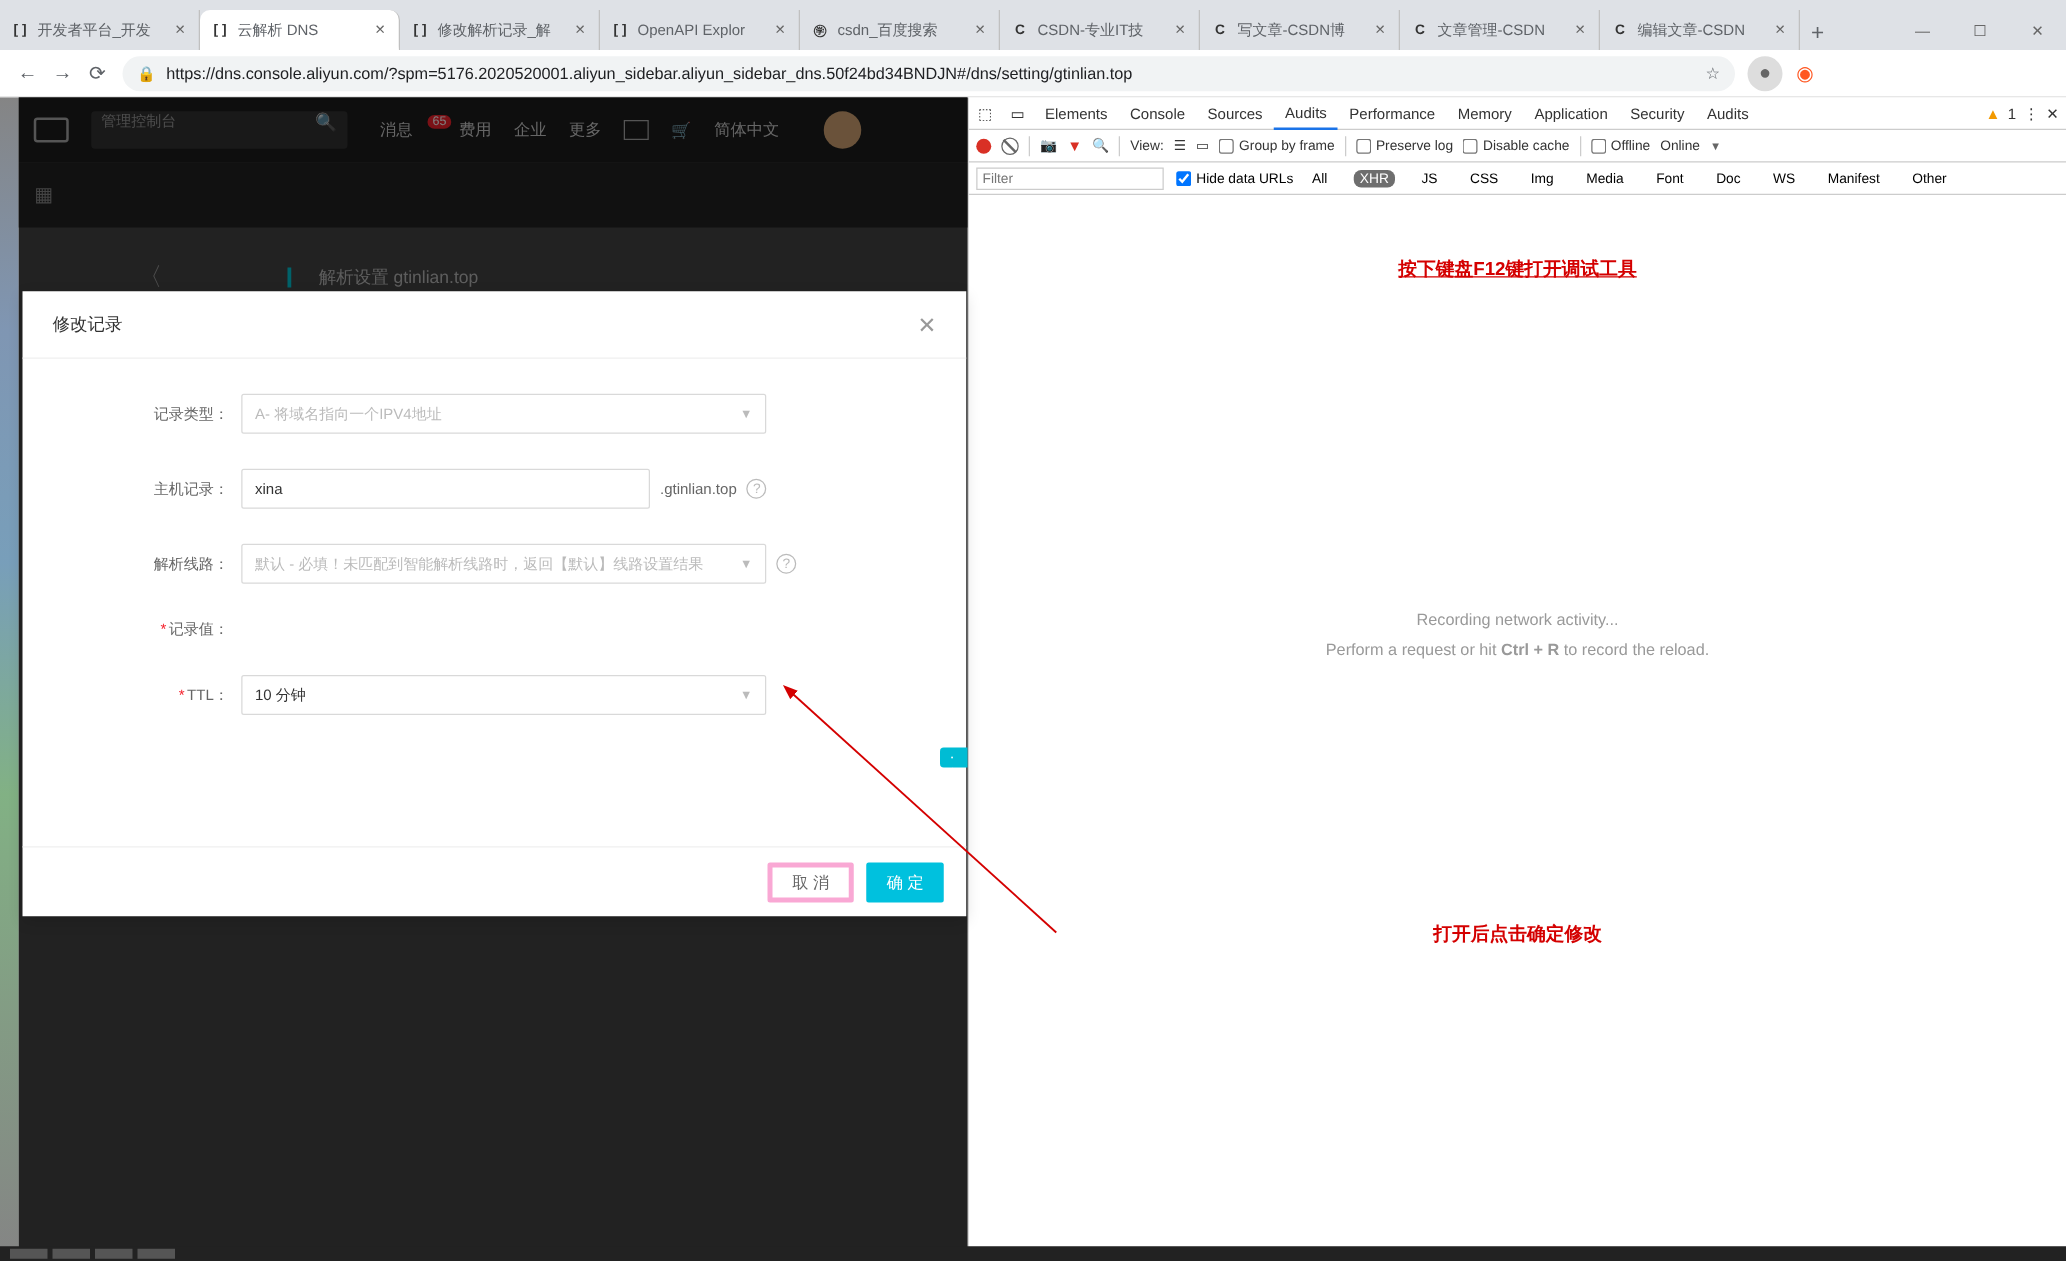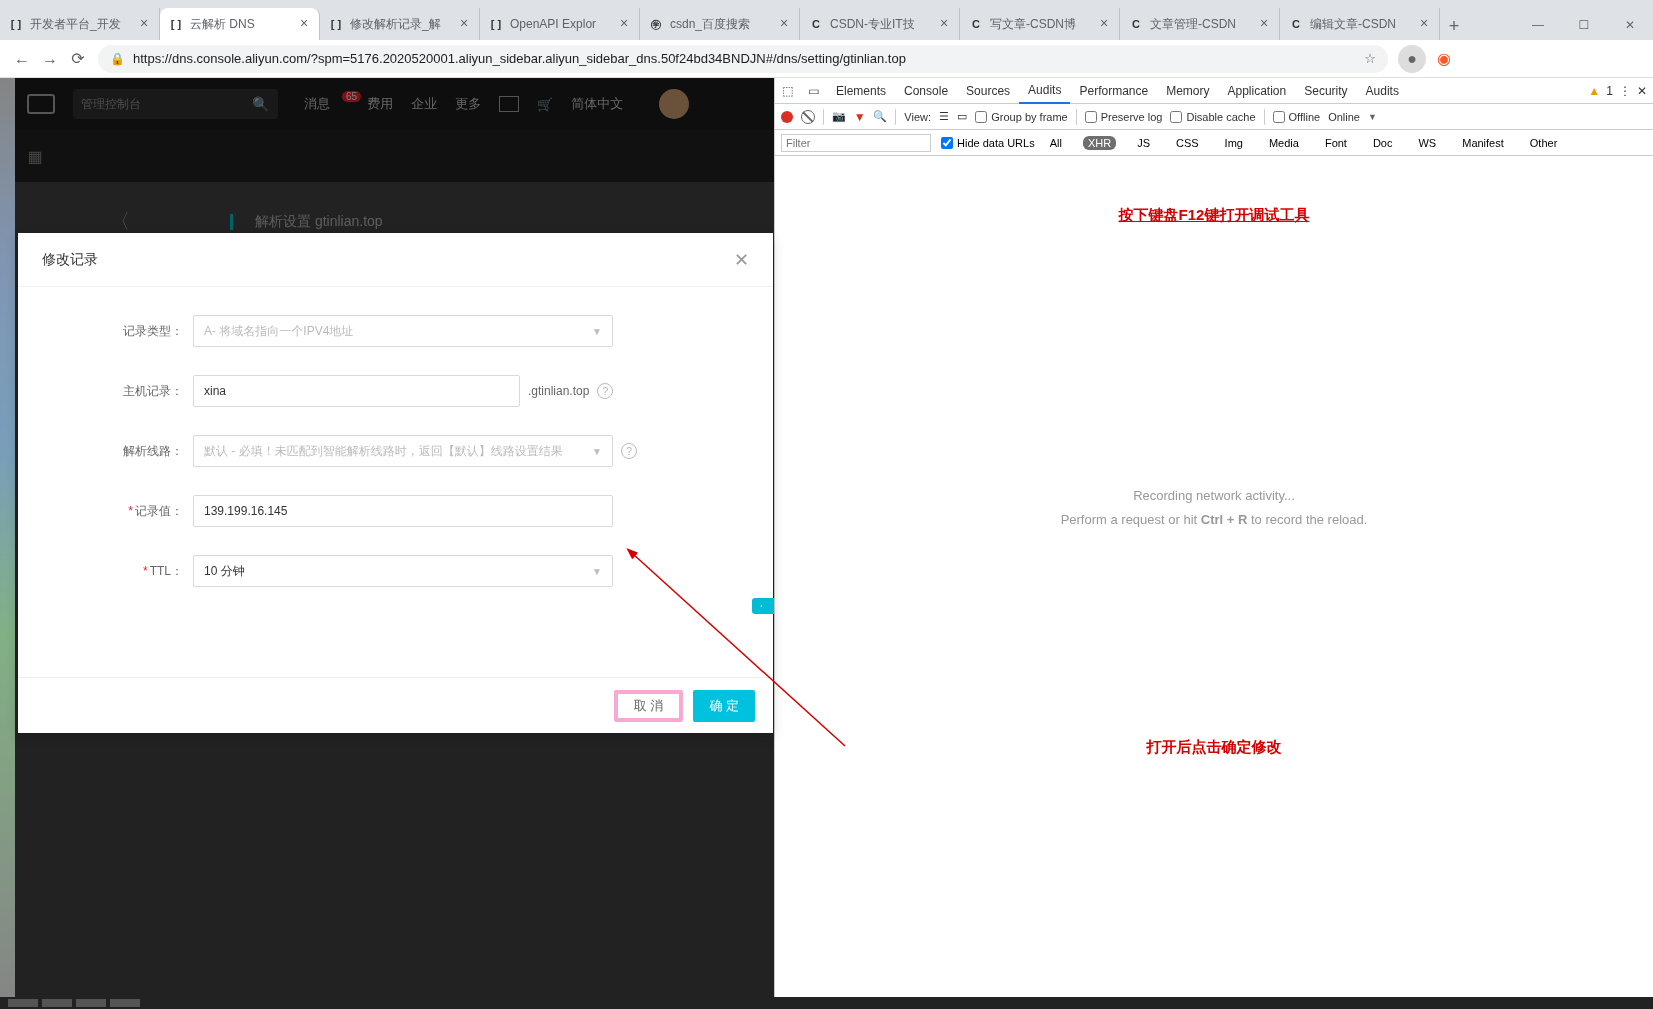--- a/index.html
+++ b/index.html
@@ -18,21 +18,21 @@
     .url-box { flex:0 0 1290px; height:28px; display:flex; align-items:center; background:#f1f3f4; border-radius:14px; padding:0 12px; font-size:13px; color:#202124; margin:0 6px; }
     .lock { font-size:12px; margin-right:8px; color:#5f6368; }
     .star { margin-left:auto; color:#5f6368; }
     .ext-btn { width:28px; height:28px; border-radius:50%; display:flex; align-items:center; justify-content:center; margin-left:4px; }
     .main { position:relative; height:929px; display:flex; }
     .left-taskbar { width:15px; background:linear-gradient(to bottom,#333 0%,#2a5080 20%,#1e5e8c 40%,#2e7d32 60%,#333 100%); opacity:.6; }
     .page { position:relative; width:759px; background:#444; }
     .page-overlay { position:absolute; inset:0; background:rgba(0,0,0,.5); }
     .top-nav { position:absolute; top:0; left:0; right:0; height:52px; background:#1c1c1c; display:flex; align-items:center; padding:0 12px; color:#ccc; }
     .logo-sq { width:28px; height:20px; border:2px solid #aaa; border-radius:3px; margin-right:18px; }
-    .search-box { width:205px; height:30px; background:#333; border-radius:3px; display:flex; align-items:center; padding:0 8px; font-size:12px; color:#999; }
+    .search-box { width:205px; height:30px; background:#333; border-radius:3px; display:flex; padding:0 8px; font-size:12px; color:#999; }
     .search-box .sico { margin-left:auto; font-size:14px; }
     .nav-items { display:flex; gap:18px; margin-left:26px; font-size:13px; align-items:center; }
     .nav-items span { position:relative; }
     .badge { position:absolute; top:-8px; right:-12px; background:#f5222d; color:#fff; font-size:10px; padding:0 4px; border-radius:7px; }
     .nav-ico { width:20px; height:16px; border:1px solid #aaa; display:inline-block; }
     .avatar { width:30px; height:30px; border-radius:50%; background:#d4a574; margin-left:18px; }
     .sub-nav { position:absolute; top:52px; left:0; right:0; height:52px; background:#222; display:flex; align-items:center; }
     .grid-ico { width:40px; height:40px; display:flex; align-items:center; justify-content:center; color:#888; font-size:16px; }
     .bread { position:absolute; top:130px; left:95px; display:flex; align-items:center; color:#bbb; font-size:14px; gap:20px; }
     .bread .back-arrow { font-size:20px; color:#999; }
@@ -212,21 +212,20 @@
         <div class="form-row">
           <div class="form-label">解析线路：</div>
           <div class="form-input form-select">
             <span class="placeholder">默认 - 必填！未匹配到智能解析线路时，返回【默认】线路设置结果</span>
             <span class="caret">▼</span>
           </div>
           <span class="help">?</span>
         </div>
         <div class="form-row">
           <div class="form-label"><span class="req">*</span><span>记录值：</span></div>
-          <input class="form-input" style="width: 420px;" value="139.199.16.145">
         </div>
         <div class="form-row">
           <div class="form-label"><span class="req">*</span><span>TTL：</span></div>
           <div class="form-input form-select">
             <span>10 分钟</span>
             <span class="caret">▼</span>
           </div>
         </div>
       </div>
       <div class="modal-foot">

